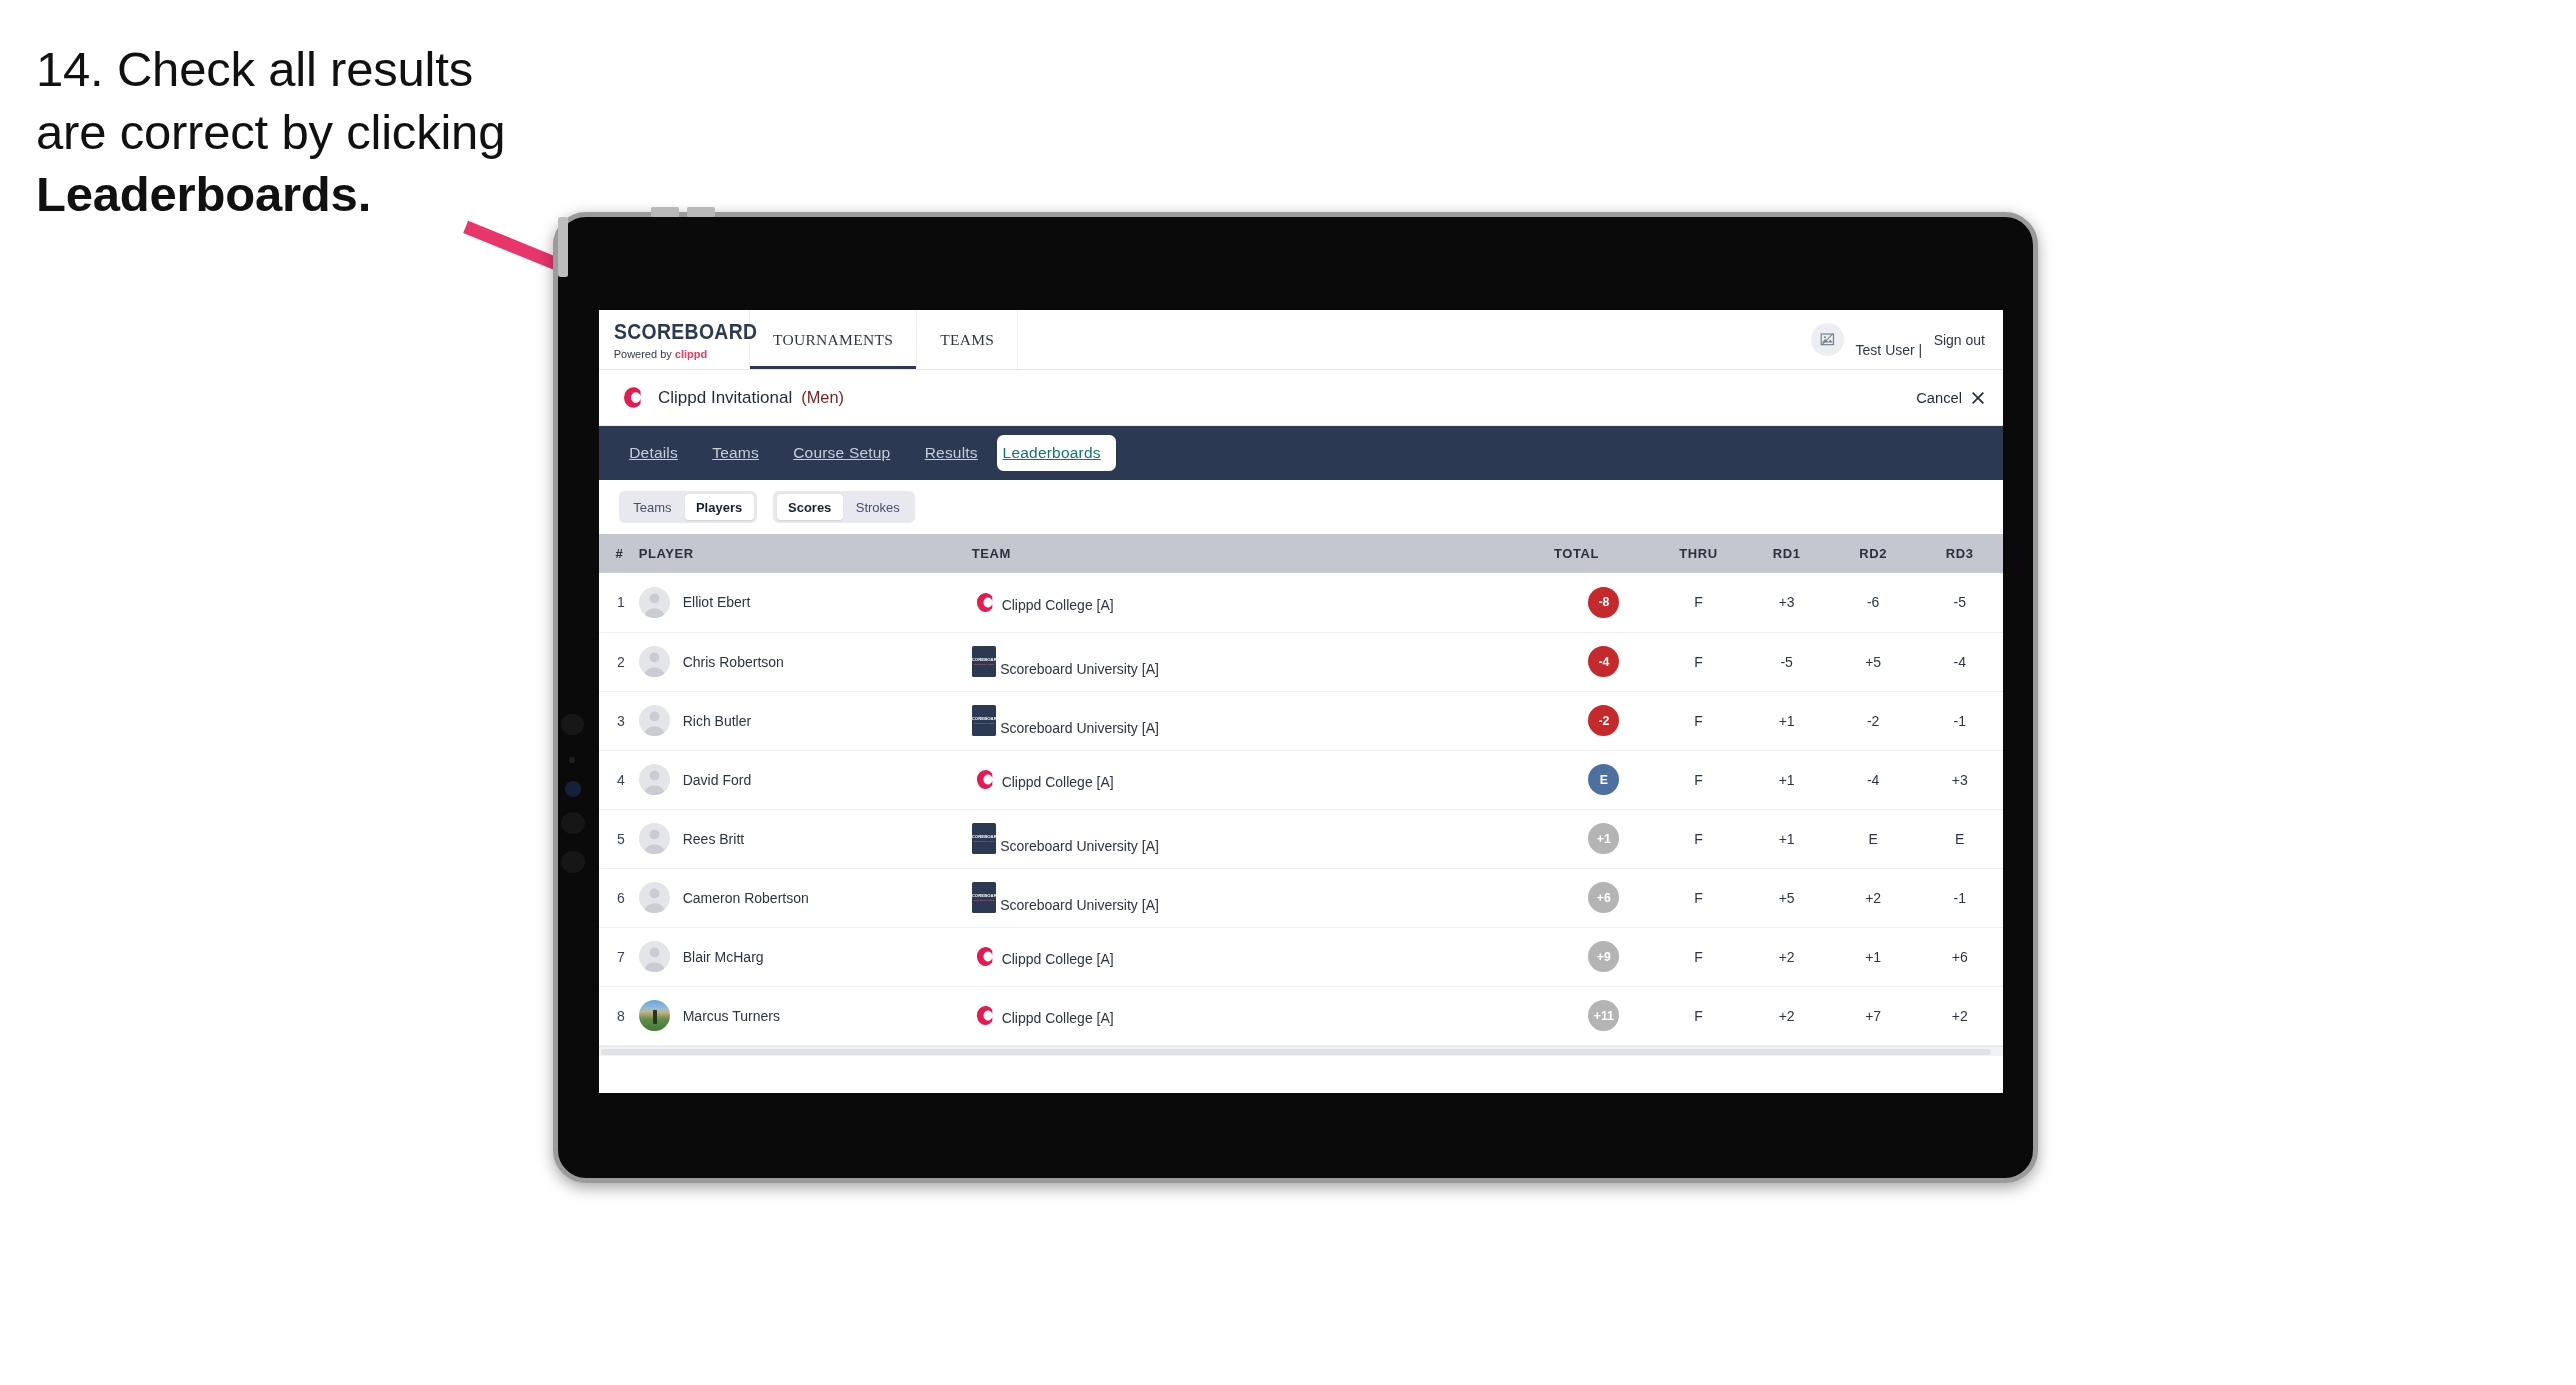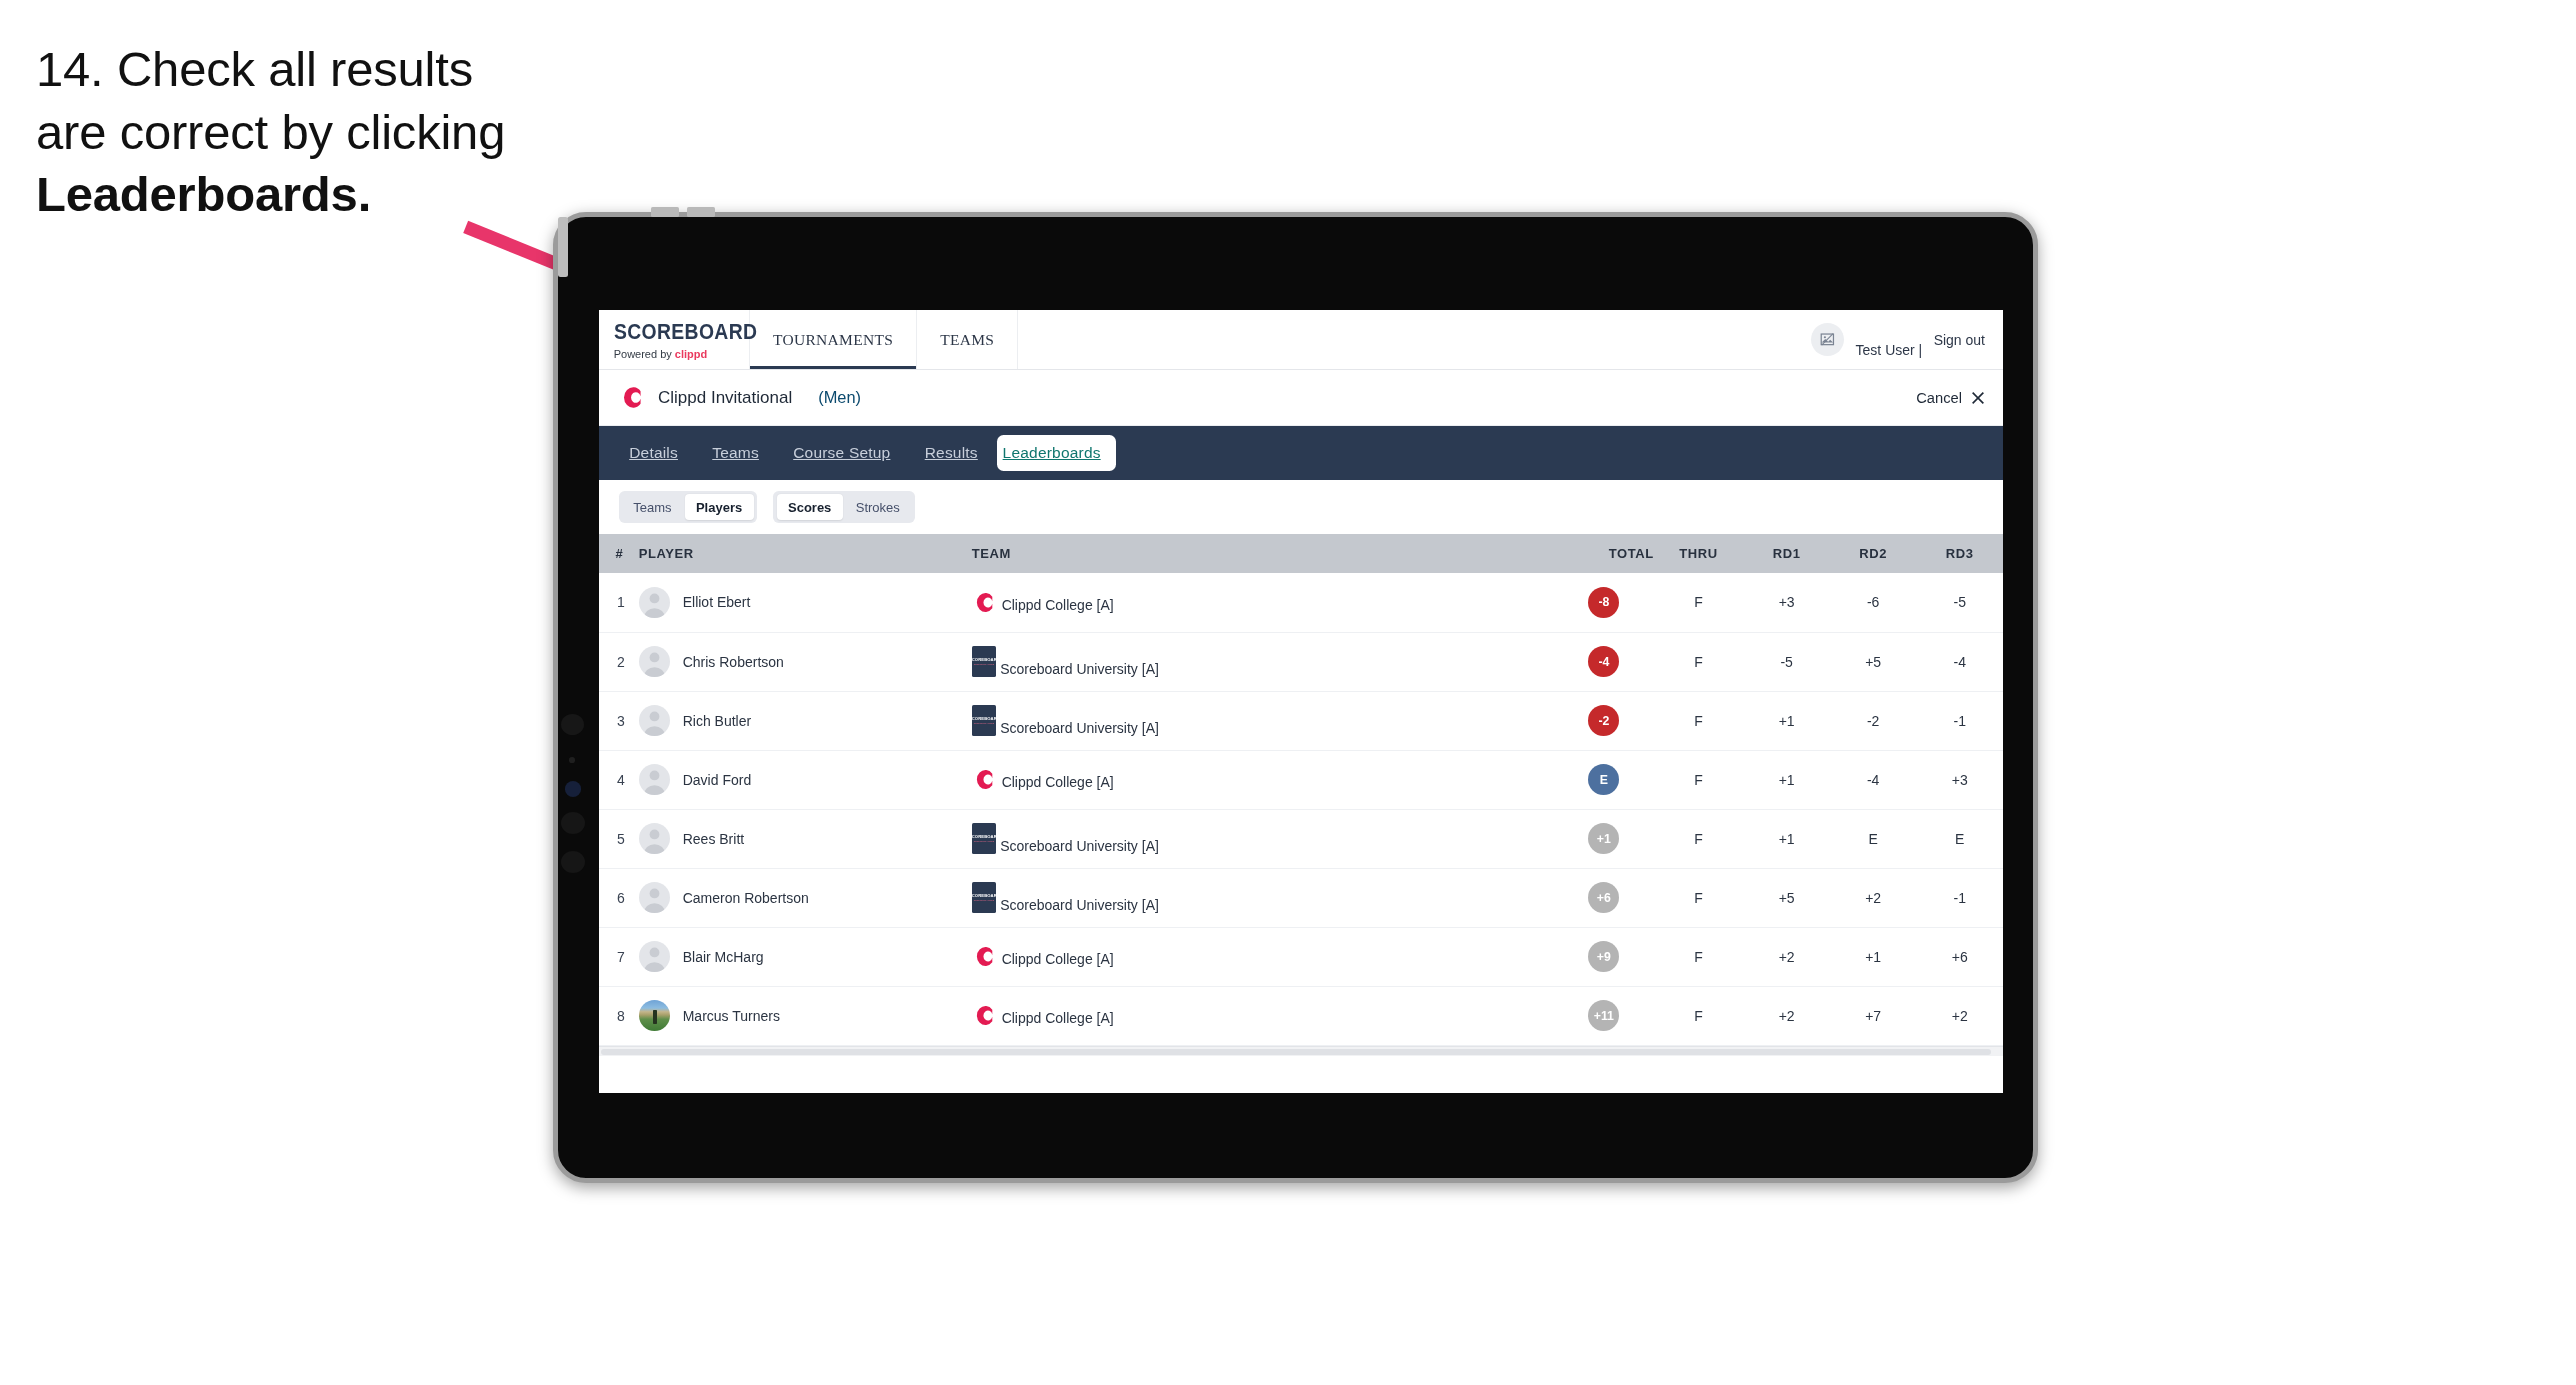--- a/index.html
+++ b/index.html
@@ -129,21 +129,21 @@
     display: flex; align-items: center;
     padding: 0 18px 0 19.6px;
     border-bottom: 0.8px solid #eceef1;
     flex: none;
   }
   #tourn-logo {
     width: 28px; margin-right: 11.4px;
     display: flex; align-items: center; justify-content: center;
   }
   #tourn-name { font-size: 17px; color: #1f2937; }
-  #tourn-gender { font-size: 16.4px; color: #0c4a6e; margin-left: 26px; }
+  #tourn-gender { font-size: 16.4px; color: #7f1d1d; margin-left: 9px; }
   #title-spacer { flex: 1; }
   #cancel-btn {
     display: flex; align-items: center; gap: 9px;
     font-size: 14.7px; color: #1f2937;
   }
 
   
   #section-tabs {
     height: 54px;
     background: #2b3a52;
@@ -197,21 +197,21 @@
   table { width: 100%; border-collapse: collapse; table-layout: fixed; }
   thead tr { background: #c4c8ce; height: 39px; }
   thead th {
     font-size: 13px; color: #28313f;
     font-weight: bold; letter-spacing: 0.6px;
     text-align: left;
   }
   .col-rank  { width: 39px;  padding-left: 16.4px; }
   .col-player{ width: 327px; }
   .col-team  { width: 572px; }
-  .col-total { width: 98px; text-align: right; }
+  .col-total { width: 98px; text-align: left; }
   .col-thru  { width: 88px; text-align: center !important; }
   .col-rd    { width: 85px; text-align: center !important; }
 
   tbody tr { height: 59px; border-bottom: 0.8px solid #eef0f3; background:#fff; }
   tbody td { font-size: 14px; color: #2b3442; }
   td.rank { padding-left: 18px; color: #3a4352; }
   .player-cell { display: flex; align-items: center; gap: 13px; }
   .avatar {
     width: 31px; height: 31px; border-radius: 50%;
     background: #e3e5e9; flex: none;

